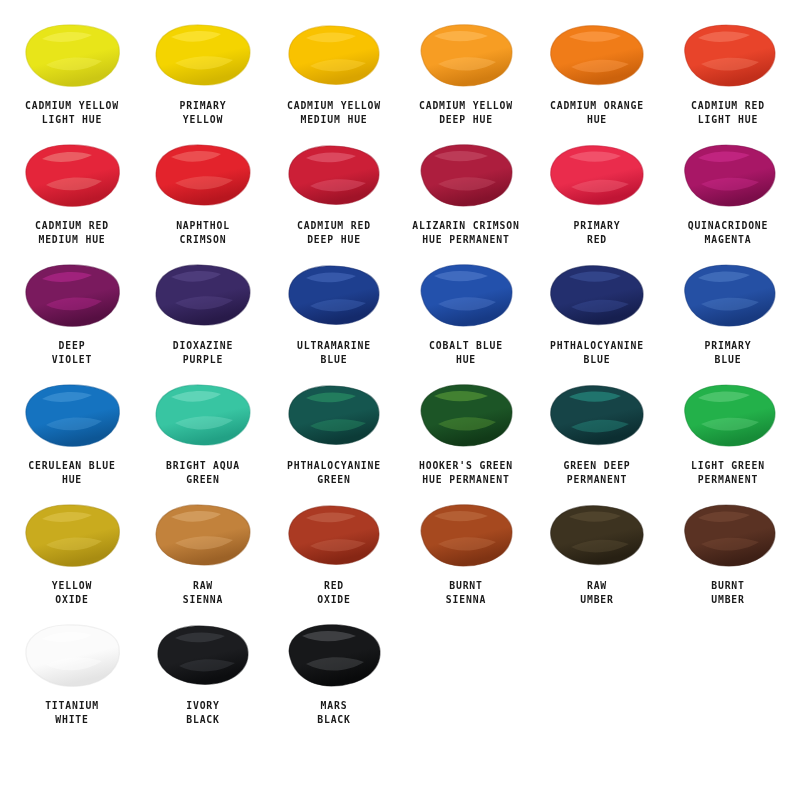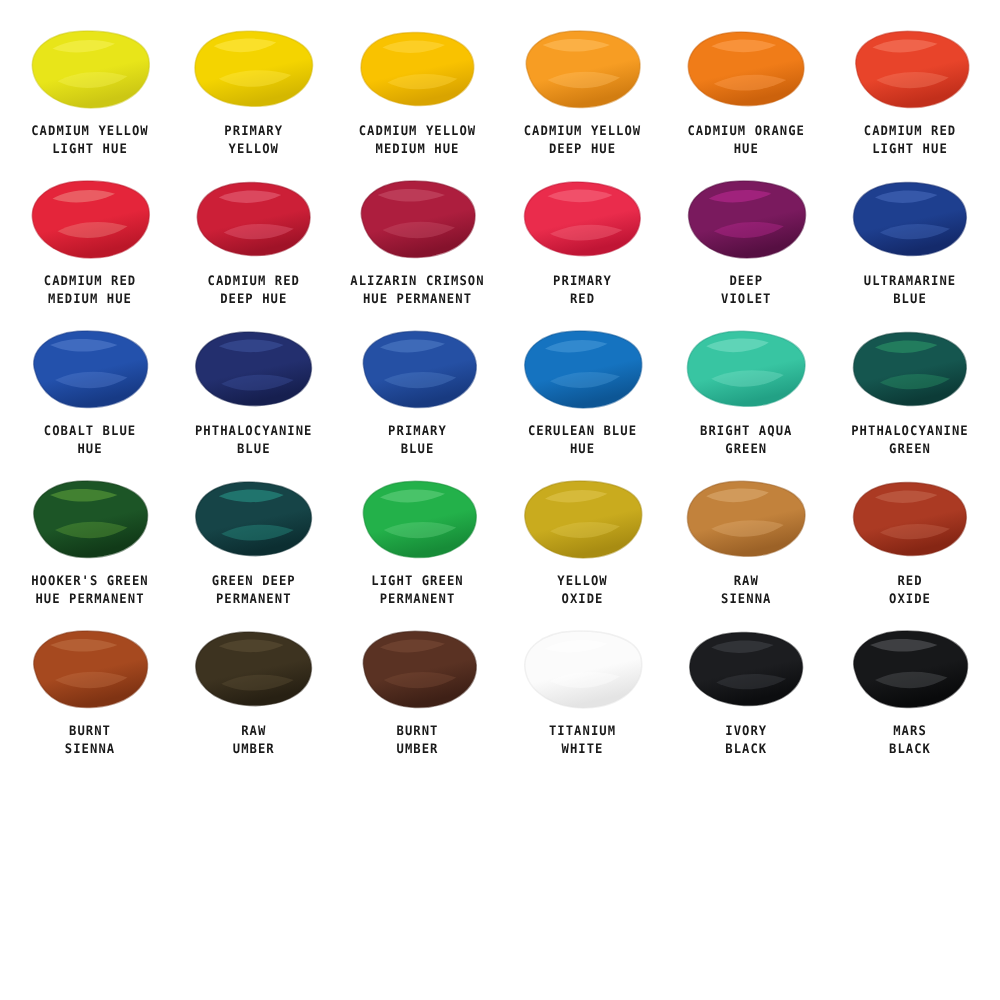--- a/index.html
+++ b/index.html
@@ -221,20 +221,41 @@
           </div>
         </div>
         <div class="label">CADMIUM RED
 MEDIUM HUE</div>
       </div>
       <div class="cell">
         <div class="swatch-wrap">
           <div class="blob">
             <svg viewBox="0 0 104 68">
               <defs>
+                <linearGradient id="g7" x1="0" y1="0" x2="0.35" y2="1">
+                  <stop offset="0%" stop-color="#e3232c"></stop>
+                  <stop offset="62%" stop-color="#e3232c"></stop>
+                  <stop offset="100%" stop-color="#b8161f"></stop>
+                </linearGradient>
+              </defs>
+              <path d="M5,32 C6,14 24,3 50,4 C78,5 100,14 99,32 C98,52 76,65 50,64 C22,63 4,50 5,32 Z" fill="url(#g7)"></path>
+              <path d="M20,16 C34,9 56,8 70,13 C58,21 36,24 20,16 Z" fill="#f2736f" opacity="0.55"></path>
+              <path d="M24,42 C40,34 64,33 82,39 C66,50 42,52 24,42 Z" fill="#f2736f" opacity="0.38"></path>
+              <path d="M5,32 C6,14 24,3 50,4 C78,5 100,14 99,32 C98,52 76,65 50,64 C22,63 4,50 5,32 Z" fill="none" stroke="#b8161f" stroke-width="1.2" opacity="0.5"></path>
+            </svg>
+          </div>
+        </div>
+        <div class="label">NAPHTHOL
+CRIMSON</div>
+      </div>
+      <div class="cell">
+        <div class="swatch-wrap">
+          <div class="blob">
+            <svg viewBox="0 0 104 68">
+              <defs>
                 <linearGradient id="g8" x1="0" y1="0" x2="0.35" y2="1">
                   <stop offset="0%" stop-color="#cc1f37"></stop>
                   <stop offset="62%" stop-color="#cc1f37"></stop>
                   <stop offset="100%" stop-color="#a01328"></stop>
                 </linearGradient>
               </defs>
               <path d="M7,30 C9,13 28,4 52,5 C80,6 98,16 97,34 C96,53 74,66 46,63 C20,60 5,46 7,30 Z" fill="url(#g8)"></path>
               <path d="M24,17 C38,10 58,10 74,15 C60,22 40,24 24,17 Z" fill="#e76a80" opacity="0.55"></path>
               <path d="M28,45 C42,37 64,36 84,42 C70,51 46,54 28,45 Z" fill="#e76a80" opacity="0.38"></path>
               <path d="M7,30 C9,13 28,4 52,5 C80,6 98,16 97,34 C96,53 74,66 46,63 C20,60 5,46 7,30 Z" fill="none" stroke="#a01328" stroke-width="1.2" opacity="0.5"></path>
@@ -284,20 +305,41 @@
           </div>
         </div>
         <div class="label">PRIMARY
 RED</div>
       </div>
       <div class="cell">
         <div class="swatch-wrap">
           <div class="blob">
             <svg viewBox="0 0 104 68">
               <defs>
+                <linearGradient id="g11" x1="0" y1="0" x2="0.35" y2="1">
+                  <stop offset="0%" stop-color="#a81766"></stop>
+                  <stop offset="62%" stop-color="#a81766"></stop>
+                  <stop offset="100%" stop-color="#7c0d4a"></stop>
+                </linearGradient>
+              </defs>
+              <path d="M9,33 C6,16 24,4 50,4 C76,4 98,13 99,31 C100,51 78,66 50,65 C24,64 11,49 9,33 Z" fill="url(#g11)"></path>
+              <path d="M22,17 C36,9 58,9 74,14 C60,21 40,24 22,17 Z" fill="#d32f93" opacity="0.55"></path>
+              <path d="M25,43 C40,36 62,34 83,41 C67,51 43,53 25,43 Z" fill="#d32f93" opacity="0.38"></path>
+              <path d="M9,33 C6,16 24,4 50,4 C76,4 98,13 99,31 C100,51 78,66 50,65 C24,64 11,49 9,33 Z" fill="none" stroke="#7c0d4a" stroke-width="1.2" opacity="0.5"></path>
+            </svg>
+          </div>
+        </div>
+        <div class="label">QUINACRIDONE
+MAGENTA</div>
+      </div>
+      <div class="cell">
+        <div class="swatch-wrap">
+          <div class="blob">
+            <svg viewBox="0 0 104 68">
+              <defs>
                 <linearGradient id="g12" x1="0" y1="0" x2="0.35" y2="1">
                   <stop offset="0%" stop-color="#7a1a5e"></stop>
                   <stop offset="62%" stop-color="#7a1a5e"></stop>
                   <stop offset="100%" stop-color="#560f42"></stop>
                 </linearGradient>
               </defs>
               <path d="M6,34 C4,18 20,5 44,4 C70,3 96,9 99,26 C102,44 88,62 60,65 C30,68 8,52 6,34 Z" fill="url(#g12)"></path>
               <path d="M22,18 C34,10 58,9 72,14 C60,20 40,24 22,18 Z" fill="#c02a96" opacity="0.55"></path>
               <path d="M26,44 C40,36 62,34 82,40 C68,50 44,53 26,44 Z" fill="#c02a96" opacity="0.38"></path>
               <path d="M6,34 C4,18 20,5 44,4 C70,3 96,9 99,26 C102,44 88,62 60,65 C30,68 8,52 6,34 Z" fill="none" stroke="#560f42" stroke-width="1.2" opacity="0.5"></path>
@@ -305,20 +347,41 @@
           </div>
         </div>
         <div class="label">DEEP
 VIOLET</div>
       </div>
       <div class="cell">
         <div class="swatch-wrap">
           <div class="blob">
             <svg viewBox="0 0 104 68">
               <defs>
+                <linearGradient id="g13" x1="0" y1="0" x2="0.35" y2="1">
+                  <stop offset="0%" stop-color="#3b2a66"></stop>
+                  <stop offset="62%" stop-color="#3b2a66"></stop>
+                  <stop offset="100%" stop-color="#281a49"></stop>
+                </linearGradient>
+              </defs>
+              <path d="M5,32 C6,14 24,3 50,4 C78,5 100,14 99,32 C98,52 76,65 50,64 C22,63 4,50 5,32 Z" fill="url(#g13)"></path>
+              <path d="M20,16 C34,9 56,8 70,13 C58,21 36,24 20,16 Z" fill="#5c4a8c" opacity="0.55"></path>
+              <path d="M24,42 C40,34 64,33 82,39 C66,50 42,52 24,42 Z" fill="#5c4a8c" opacity="0.38"></path>
+              <path d="M5,32 C6,14 24,3 50,4 C78,5 100,14 99,32 C98,52 76,65 50,64 C22,63 4,50 5,32 Z" fill="none" stroke="#281a49" stroke-width="1.2" opacity="0.5"></path>
+            </svg>
+          </div>
+        </div>
+        <div class="label">DIOXAZINE
+PURPLE</div>
+      </div>
+      <div class="cell">
+        <div class="swatch-wrap">
+          <div class="blob">
+            <svg viewBox="0 0 104 68">
+              <defs>
                 <linearGradient id="g14" x1="0" y1="0" x2="0.35" y2="1">
                   <stop offset="0%" stop-color="#1e3f8f"></stop>
                   <stop offset="62%" stop-color="#1e3f8f"></stop>
                   <stop offset="100%" stop-color="#142a6b"></stop>
                 </linearGradient>
               </defs>
               <path d="M7,30 C9,13 28,4 52,5 C80,6 98,16 97,34 C96,53 74,66 46,63 C20,60 5,46 7,30 Z" fill="url(#g14)"></path>
               <path d="M24,17 C38,10 58,10 74,15 C60,22 40,24 24,17 Z" fill="#4a6ec0" opacity="0.55"></path>
               <path d="M28,45 C42,37 64,36 84,42 C70,51 46,54 28,45 Z" fill="#4a6ec0" opacity="0.38"></path>
               <path d="M7,30 C9,13 28,4 52,5 C80,6 98,16 97,34 C96,53 74,66 46,63 C20,60 5,46 7,30 Z" fill="none" stroke="#142a6b" stroke-width="1.2" opacity="0.5"></path>

